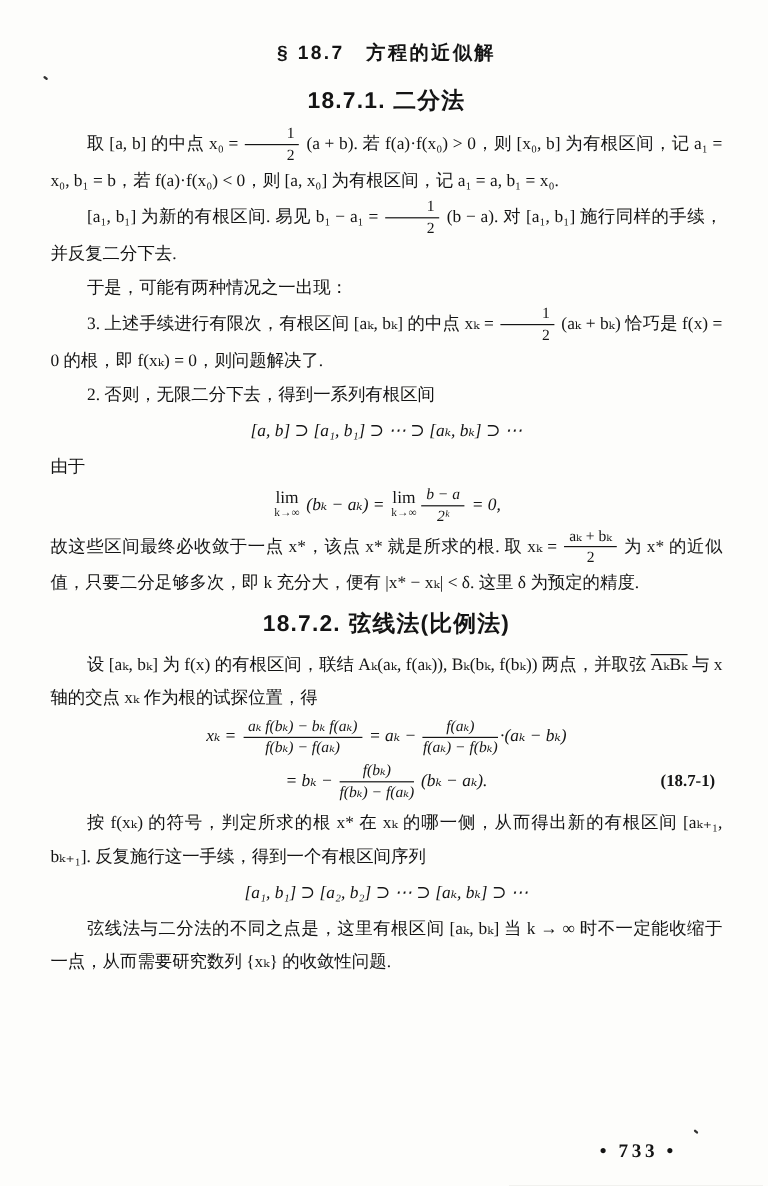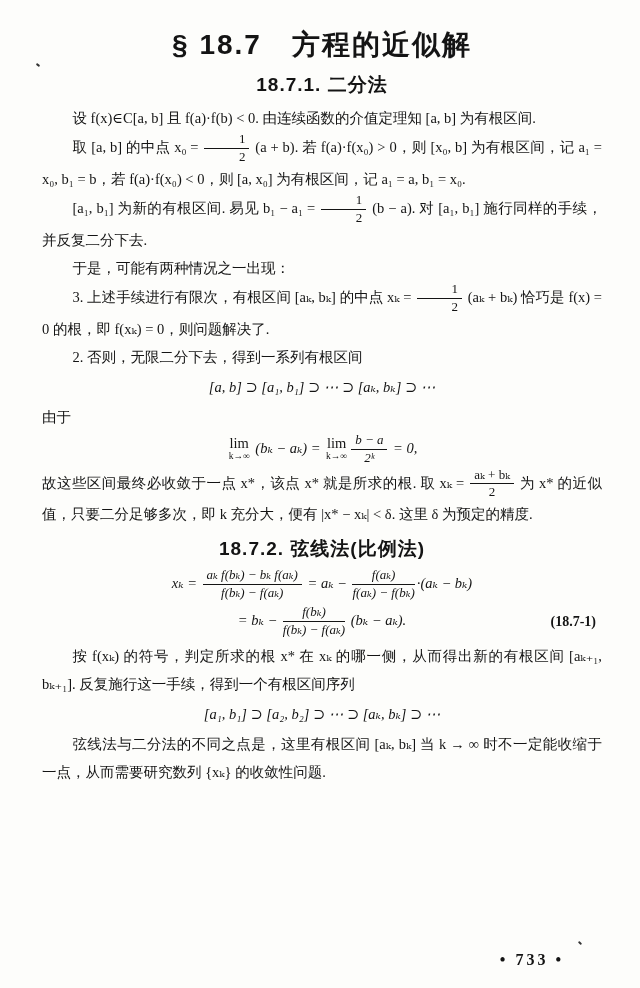--- a/index.html
+++ b/index.html
@@ -11,21 +11,21 @@
     padding:30px 38px 0 42px;
     background:#fdfdfb;
     color:#141414;
     font-family:"Liberation Serif","DejaVu Serif",serif;
     font-size:14.5px;
     line-height:28px;
     text-align:justify;
     overflow:hidden;
   }
   .title {
-    text-align:center; font-weight:bold; font-size:28px;
+    text-align:center; font-weight:bold; font-size:16px;
     letter-spacing:2px; margin:0 0 12px 0; line-height:30px;
     font-family:"Liberation Sans","DejaVu Sans",sans-serif;
   }
   .sec-heading {
     font-weight:bold; font-size:19px; text-align:center;
     margin:8px 0 6px 0; line-height:26px; letter-spacing:1px;
     font-family:"Liberation Sans","DejaVu Sans",sans-serif;
   }
   .para { margin:0; }
   .para.indent { text-indent:2.1em; }
@@ -63,21 +63,20 @@
 
 <div class="page">
 
   <span class="speckle a"></span>
   <span class="speckle b"></span>
 
   <h1 class="title">§ 18.7　方程的近似解</h1>
 
   <h2 class="sec-heading">18.7.1. 二分法</h2>
 
-  <p class="para indent">设 f(x)∈C[a, b] 且 f(a)·f(b) &lt; 0. 由连续函数的介值定理知 [a, b] 为有根区间.</p>
 
   <p class="para indent"><span>取 [a, b] 的中点 x₀ = </span><span class="frac"><span class="num">1</span><span class="den">2</span></span><span> (a + b). 若 f(a)·f(x₀) &gt; 0，则 [x₀, b] 为有根区间，记 a₁ = x₀, b₁ = b，若 f(a)·f(x₀) &lt; 0，则 [a, x₀] 为有根区间，记 a₁ = a, b₁ = x₀.</span></p>
 
   <p class="para indent"><span>[a₁, b₁] 为新的有根区间. 易见 b₁ − a₁ = </span><span class="frac"><span class="num">1</span><span class="den">2</span></span><span> (b − a). 对 [a₁, b₁] 施行同样的手续，并反复二分下去.</span></p>
 
   <p class="para indent">于是，可能有两种情况之一出现：</p>
 
   <p class="para indent"><span>3. 上述手续进行有限次，有根区间 [aₖ, bₖ] 的中点 xₖ = </span><span class="frac"><span class="num">1</span><span class="den">2</span></span><span> (aₖ + bₖ) 恰巧是 f(x) = 0 的根，即 f(xₖ) = 0，则问题解决了.</span></p>
 
   <p class="para indent">2. 否则，无限二分下去，得到一系列有根区间</p>
@@ -91,20 +90,21 @@
         <span class="limsub upright">k→∞</span>
       </span><span> (bₖ − aₖ) = </span><span class="limop">
         <span class="upright">lim</span>
         <span class="limsub upright">k→∞</span>
       </span><span class="frac"><span class="num">b − a</span><span class="den">2ᵏ</span></span><span> = 0,</span></div>
 
   <p class="para"><span>故这些区间最终必收敛于一点 x*，该点 x* 就是所求的根. 取 xₖ = </span><span class="frac"><span class="num">aₖ + bₖ</span><span class="den">2</span></span><span> 为 x* 的近似值，只要二分足够多次，即 k 充分大，便有 |x* − xₖ| &lt; δ. 这里 δ 为预定的精度.</span></p>
 
   <h2 class="sec-heading">18.7.2. 弦线法(比例法)</h2>
 
+  <p class="para indent"><span>设 [aₖ, bₖ] 为 f(x) 的有根区间，联结 Aₖ(aₖ, f(aₖ)), Bₖ(bₖ, f(bₖ)) 两点，并取弦 </span><span class="overline">AₖBₖ</span><span> 与 x 轴的交点 xₖ 作为根的试探位置，得</span></p>
 
   <div class="display math"><span>xₖ = </span><span class="frac"><span class="num">aₖ f(bₖ) − bₖ f(aₖ)</span><span class="den">f(bₖ) − f(aₖ)</span></span><span> = aₖ − </span><span class="frac"><span class="num">f(aₖ)</span><span class="den">f(aₖ) − f(bₖ)</span></span><span>·(aₖ − bₖ)</span></div>
 
   <div class="display math eqrow"><span>= bₖ − </span><span class="frac"><span class="num">f(bₖ)</span><span class="den">f(bₖ) − f(aₖ)</span></span><span> (bₖ − aₖ).</span><span class="eqnum">(18.7-1)</span></div>
 
   <p class="para indent">按 f(xₖ) 的符号，判定所求的根 x* 在 xₖ 的哪一侧，从而得出新的有根区间 [aₖ₊₁, bₖ₊₁]. 反复施行这一手续，得到一个有根区间序列</p>
 
   <div class="display math">[a₁, b₁] ⊃ [a₂, b₂] ⊃ ⋯ ⊃ [aₖ, bₖ] ⊃ ⋯</div>
 
 

